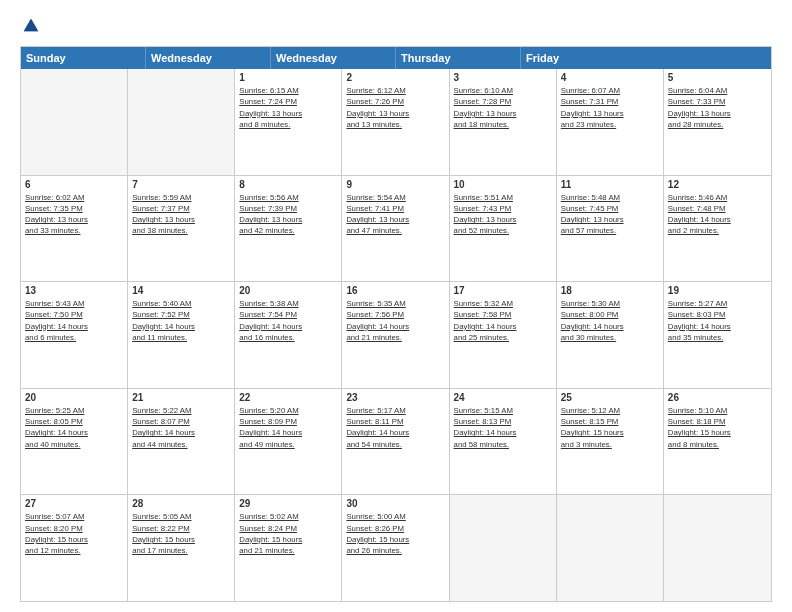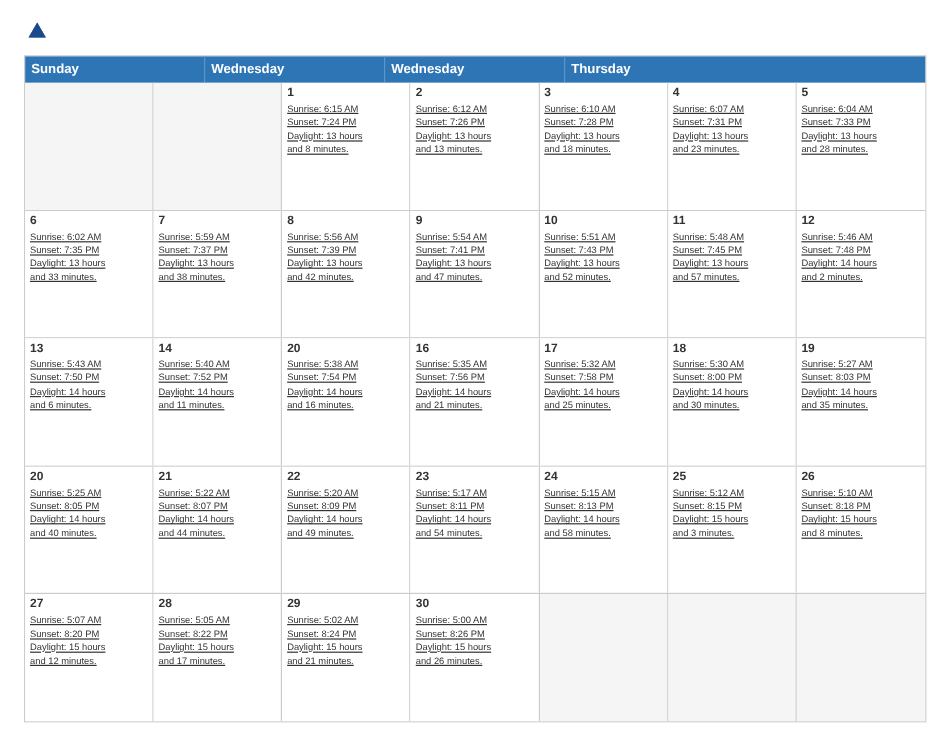--- a/index.html
+++ b/index.html
@@ -63,21 +63,21 @@
       color: #555;
     }
     .calendar {
       flex: 1;
       display: flex;
       flex-direction: column;
       border: 1px solid #ccc;
     }
     .cal-header {
       display: grid;
-      grid-template-columns: repeat(5, 1fr);
+      grid-template-columns: repeat(6, 1fr);
       background: #2e75b6;
     }
     .cal-header-cell {
       color: #fff;
       font-size: 11px;
       font-weight: bold;
       padding: 5px 5px;
       text-align: left;
       border-right: 1px solid #5a96c9;
     }
@@ -137,20 +137,21 @@
       <div class="subtitle"></div>
     </div>
   </div>
 
   <div class="calendar">
     <div class="cal-header">
     <div class="cal-header-cell">Sunday</div>
         <div class="cal-header-cell">Wednesday</div>
         <div class="cal-header-cell">Wednesday</div>
         <div class="cal-header-cell">Thursday</div>
+        <div class="cal-header-cell">Friday</div>
       </div>
     <div class="cal-body">
     <div class="cal-row">
           <div class="cal-cell empty"></div>
           <div class="cal-cell empty"></div>
           <div class="cal-cell">
             <div class="day-number">1</div>
             <div class="cell-info">Sunrise: 6:15 AM<br>Sunset: 7:24 PM<br>Daylight: 13 hours<br>and 8 minutes.</div>
           </div>
           <div class="cal-cell">

